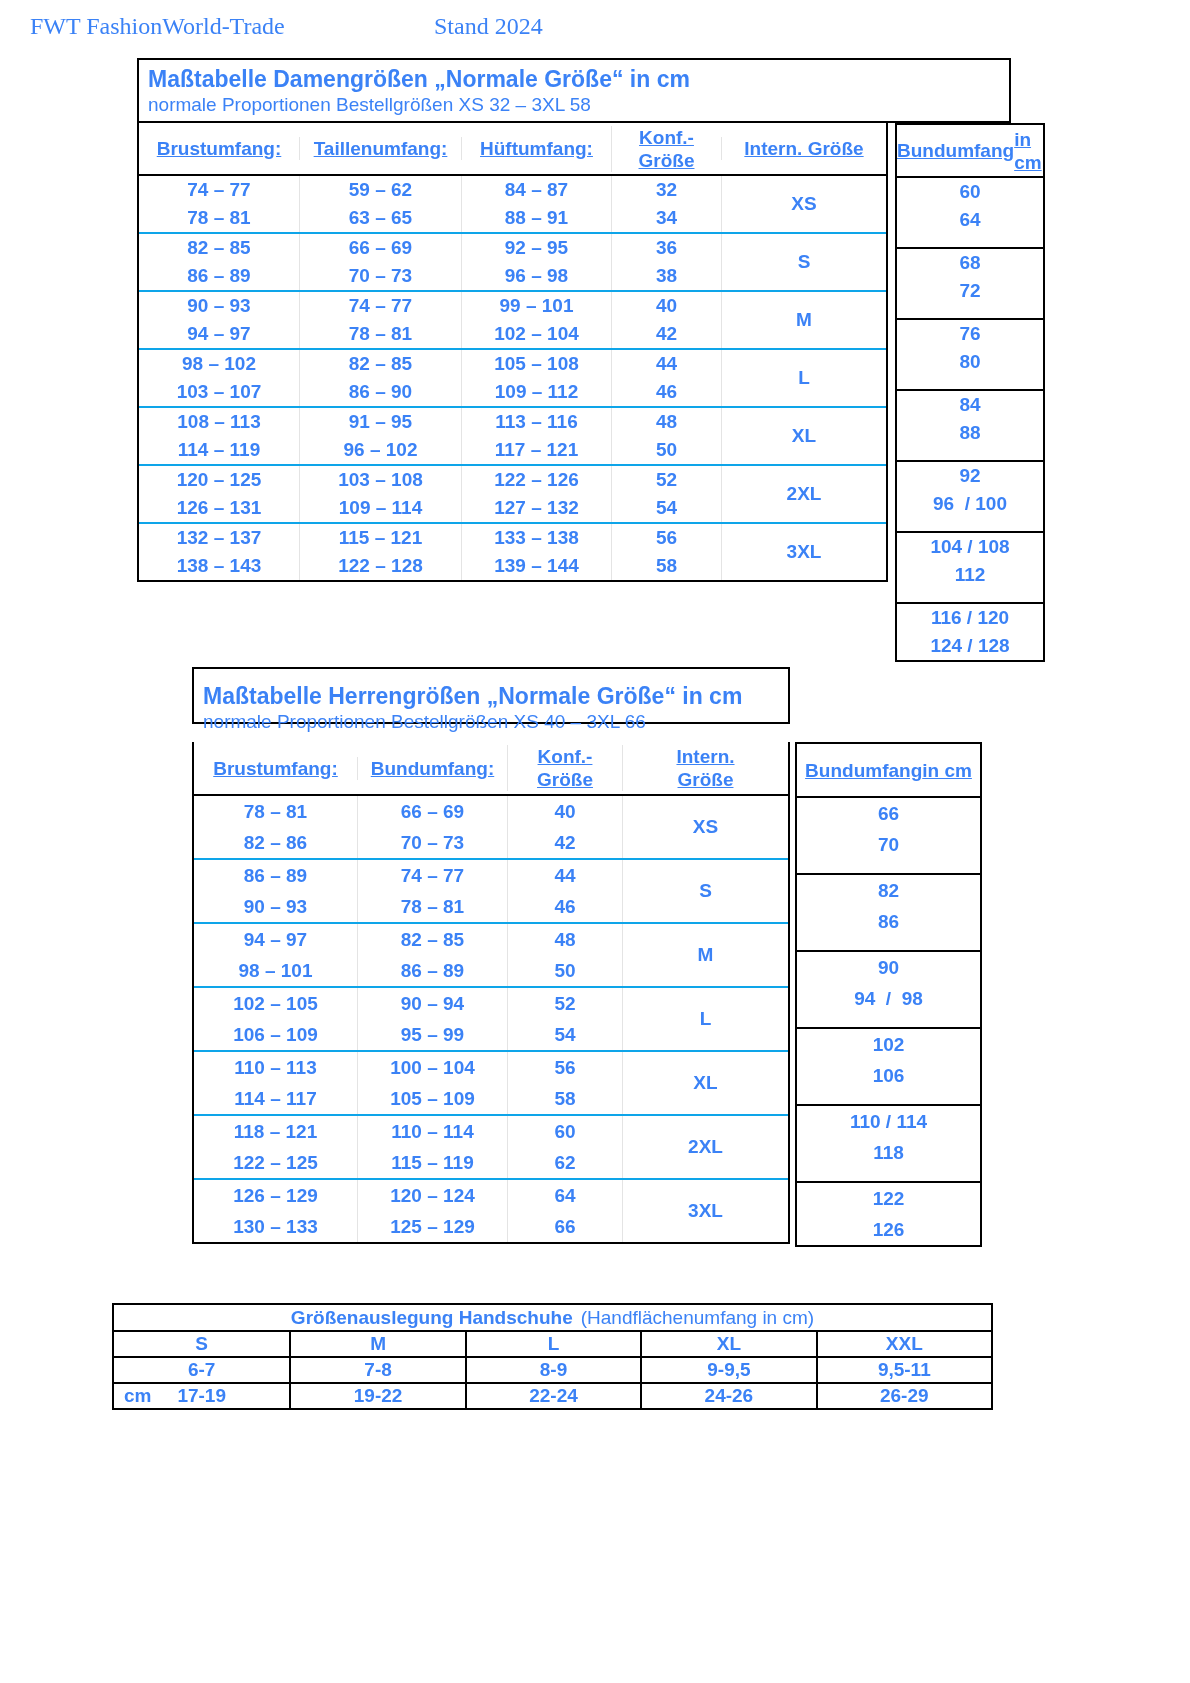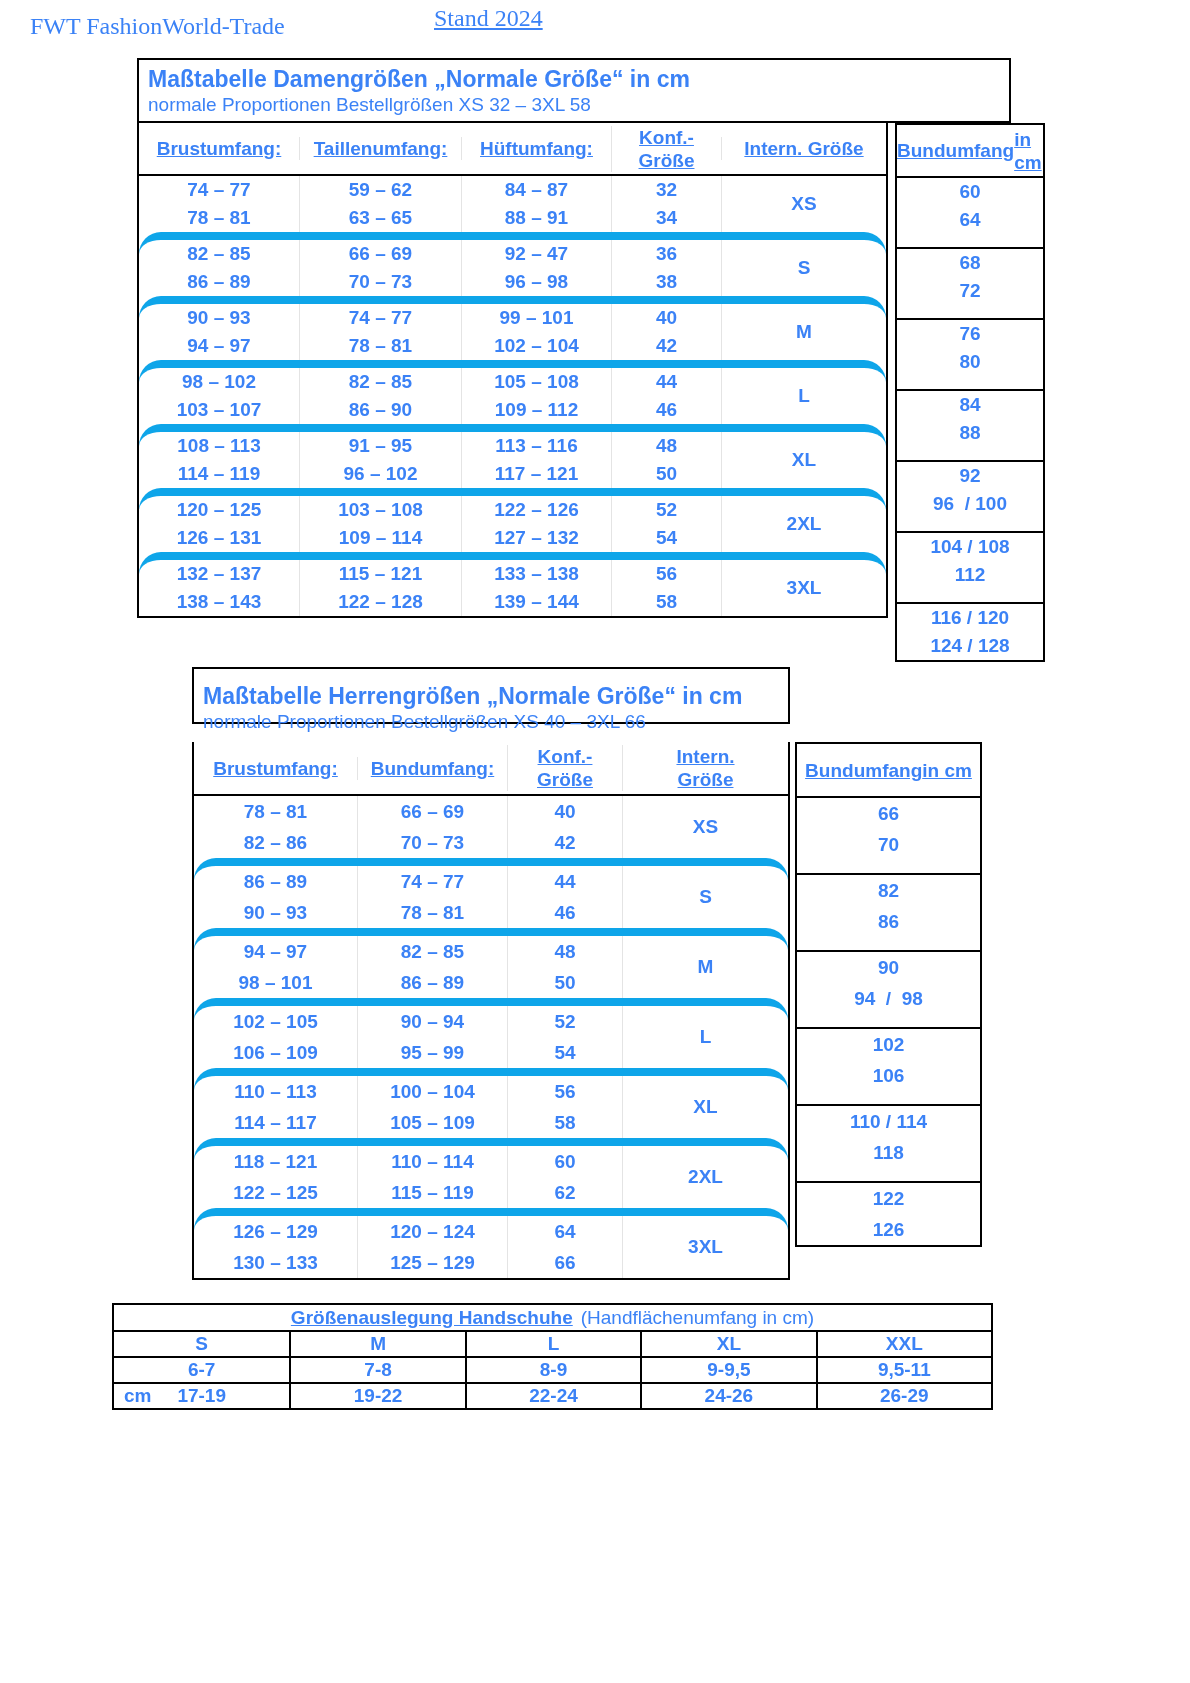--- a/index.html
+++ b/index.html
@@ -3,42 +3,42 @@
 <meta charset="utf-8">
 <style>
   * { margin:0; padding:0; box-sizing:border-box; }
   html,body { background:#fff; }
   .page {
     position:relative; width:1190px; height:1683px; background:#fff; color:#3b82f6;
     font-family:"Liberation Sans", sans-serif; overflow:hidden;
   }
   
   .brand { position:absolute; left:30px; top:13px; font-family:"Liberation Serif", serif; font-size:24px; }
-  .stand { position:absolute; left:434px; top:5px; font-family:"Liberation Serif", serif; font-size:24px;text-decoration:underline; }
+  .stand { position:absolute; left:434px; top:13px; font-family:"Liberation Serif", serif; font-size:24px; }
 
   
   .titlebox { position:absolute; border:2px solid #000; background:#fff; padding:5px 9px 0 9px; }
   #w-titlebox { left:137px; top:58px; width:874px; height:65px; }
   #m-titlebox { left:192px; top:667px; width:598px; height:57px; padding-top:13px; }
   .tbl-title { font-size:23px; font-weight:bold; line-height:28px; white-space:nowrap; }
   .tbl-sub { font-size:19px; line-height:24px; white-space:nowrap; }
 
   
   .grid { position:absolute; border:2px solid #000; border-top:none; background:#fff; }
   #w-grid { left:137px; top:123px; width:751px; }
   #m-grid { left:192px; top:742px; width:598px; }
 
   .hrow { display:grid; border-bottom:2px solid #000; align-items:center; }
   #w-grid .hrow { grid-template-columns:160px 162px 150px 110px 165px; height:53px; }
   #m-grid .hrow { grid-template-columns:163px 150px 115px 166px; height:54px; }
   .hc { text-align:center; font-weight:bold; font-size:19px; text-decoration:underline; line-height:23px; }
   .hc .ln { display:block; }
 
   .group { display:grid; }
-  .group + .group { border-top:8px solid #0ea5e9;border-radius:22px; }
+  .group + .group { border-top:2px solid #0ea5e9; }
   #w-grid .group { grid-template-columns:160px 162px 150px 110px 165px; grid-template-rows:28px 28px; }
   #m-grid .group { grid-template-columns:163px 150px 115px 166px; grid-template-rows:31px 31px; }
   .c { display:flex; align-items:center; justify-content:center; font-weight:bold; font-size:19px; }
   .c1{grid-column:1}.c2{grid-column:2}.c3{grid-column:3}.c4{grid-column:4}.c5{grid-column:5}
   .r1{grid-row:1}.r2{grid-row:2}.rs{grid-row:1 / span 2}
   .vl { border-left:1px solid #e4e4e4; }
 
   
   .bund { position:absolute; border:2px solid #000; background:#fff; }
   #w-bund { left:895px; top:123px; width:150px; }
@@ -49,21 +49,21 @@
   #w-bund .bhead { height:53px; }
   #m-bund .bhead { height:54px; }
   .bgroup + .bgroup { border-top:2px solid #000;margin-top:13px; }
   .bc { display:flex; align-items:center; justify-content:center; font-weight:bold; font-size:19px; white-space:pre; }
   #w-bund .bc { height:28px; }
   #m-bund .bc { height:31px; }
 
   
   #g-table { position:absolute; left:112px; top:1303px; width:881px; border:2px solid #000; background:#fff; }
   .g-title { height:27px; display:flex; align-items:center; justify-content:center; font-size:19px; border-bottom:2px solid #000; }
-  .g-title .b { font-weight:bold; margin-right:8px;text-decoration:underline; }
+  .g-title .b { font-weight:bold; margin-right:8px; }
   .g-row { display:grid; grid-template-columns:repeat(5, 1fr); }
   .g-row.bt { border-top:2px solid #000; }
   .g-cell { height:24px; display:flex; align-items:center; justify-content:center; font-weight:bold; font-size:19px; position:relative; }
   .g-cell + .g-cell { border-left:2px solid #000; }
   .g-cm { position:absolute; left:10px; }
 </style>
 </head>
 <body>
 
 <div class="page">
@@ -96,21 +96,21 @@
       <div class="c c5 rs vl">XS</div>
       <div class="c c1 r2">78 – 81</div>
       <div class="c c2 r2 vl">63 – 65</div>
       <div class="c c3 r2 vl">88 – 91</div>
       <div class="c c4 r2 vl">34</div>
     </div>
 
     <div class="group">
       <div class="c c1 r1">82 – 85</div>
       <div class="c c2 r1 vl">66 – 69</div>
-      <div class="c c3 r1 vl">92 – 47</div>
+      <div class="c c3 r1 vl">92 – 95</div>
       <div class="c c4 r1 vl">36</div>
       <div class="c c5 rs vl">S</div>
       <div class="c c1 r2">86 – 89</div>
       <div class="c c2 r2 vl">70 – 73</div>
       <div class="c c3 r2 vl">96 – 98</div>
       <div class="c c4 r2 vl">38</div>
     </div>
 
     <div class="group">
       <div class="c c1 r1">90 – 93</div>

